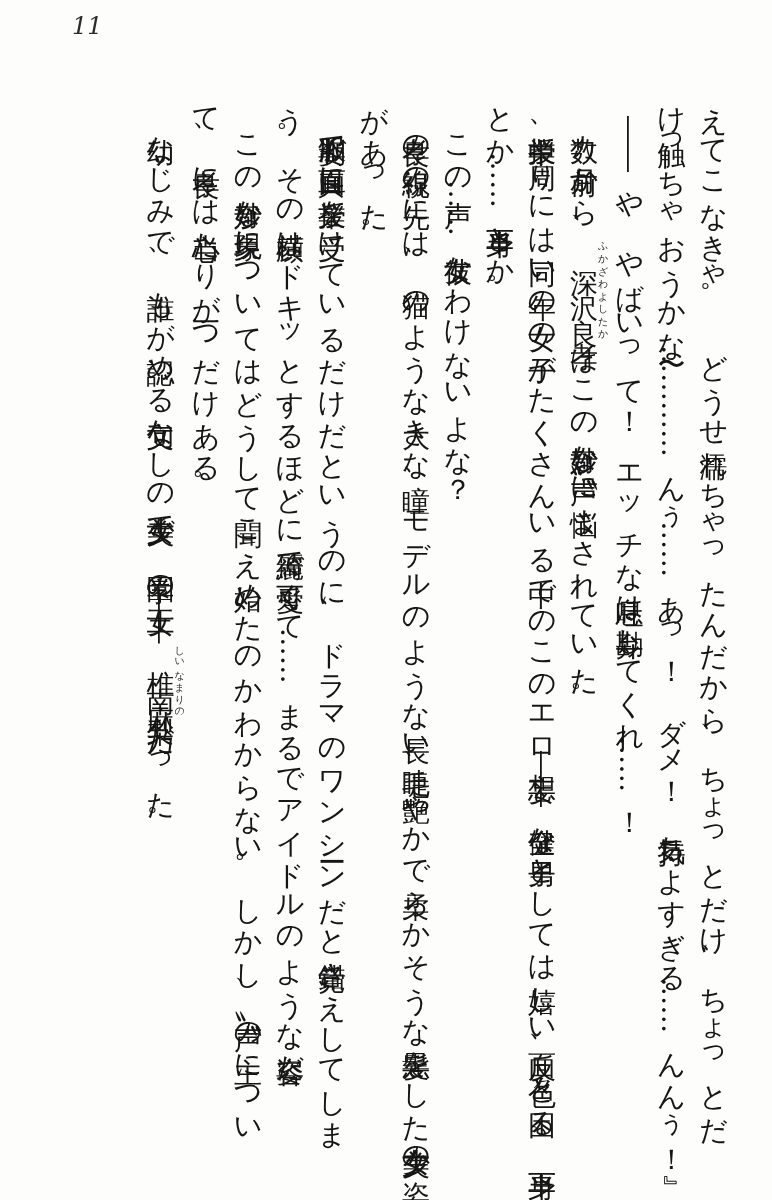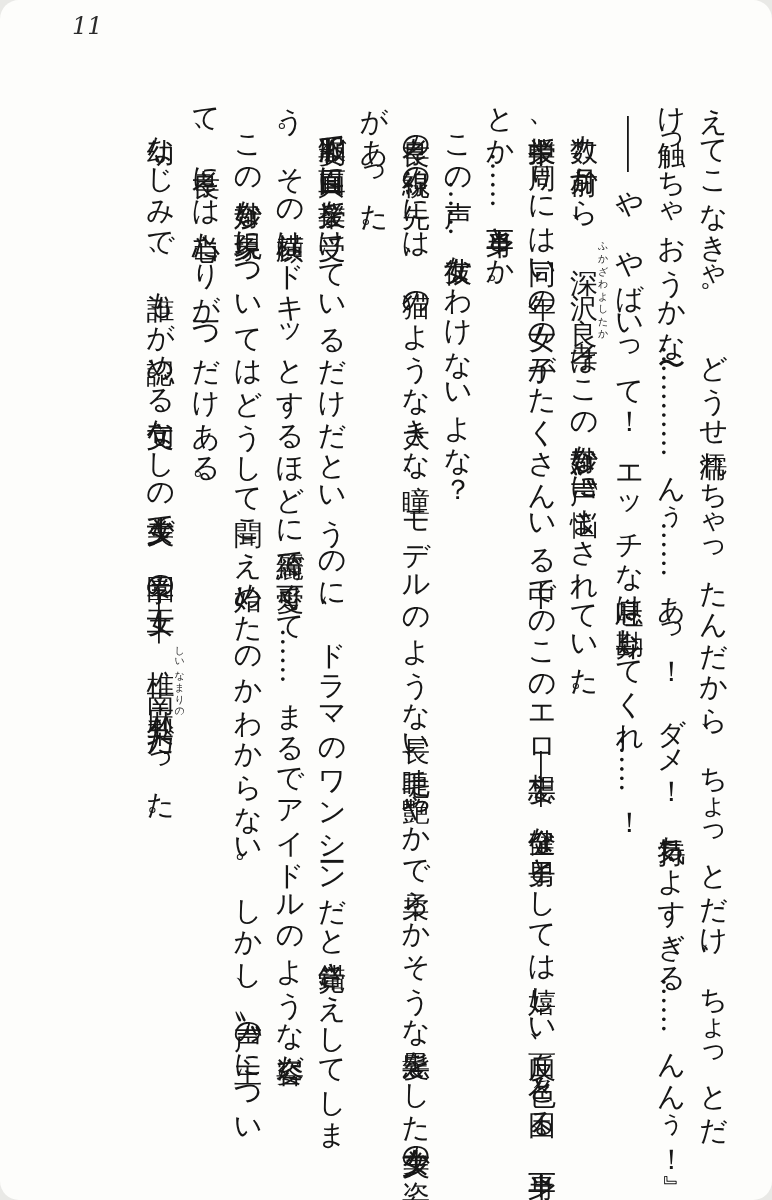--- a/index.html
+++ b/index.html
@@ -7,21 +7,20 @@
     padding: 0;
     background: #e9e9e6;
   }
   .page {
     position: relative;
     width: 772px;
     height: 1200px;
     background: #fdfdfb;
     overflow: hidden;
     font-family: "DejaVu Serif", "Liberation Serif", serif;
-    border-radius: 19px;
   }
   .page-number {
     position: absolute;
     top: 12px;
     left: 72px;
     font-style: italic;
     font-size: 24px;
     color: #2b2b2b;
     font-family: "DejaVu Serif", "Liberation Serif", serif;
   }

